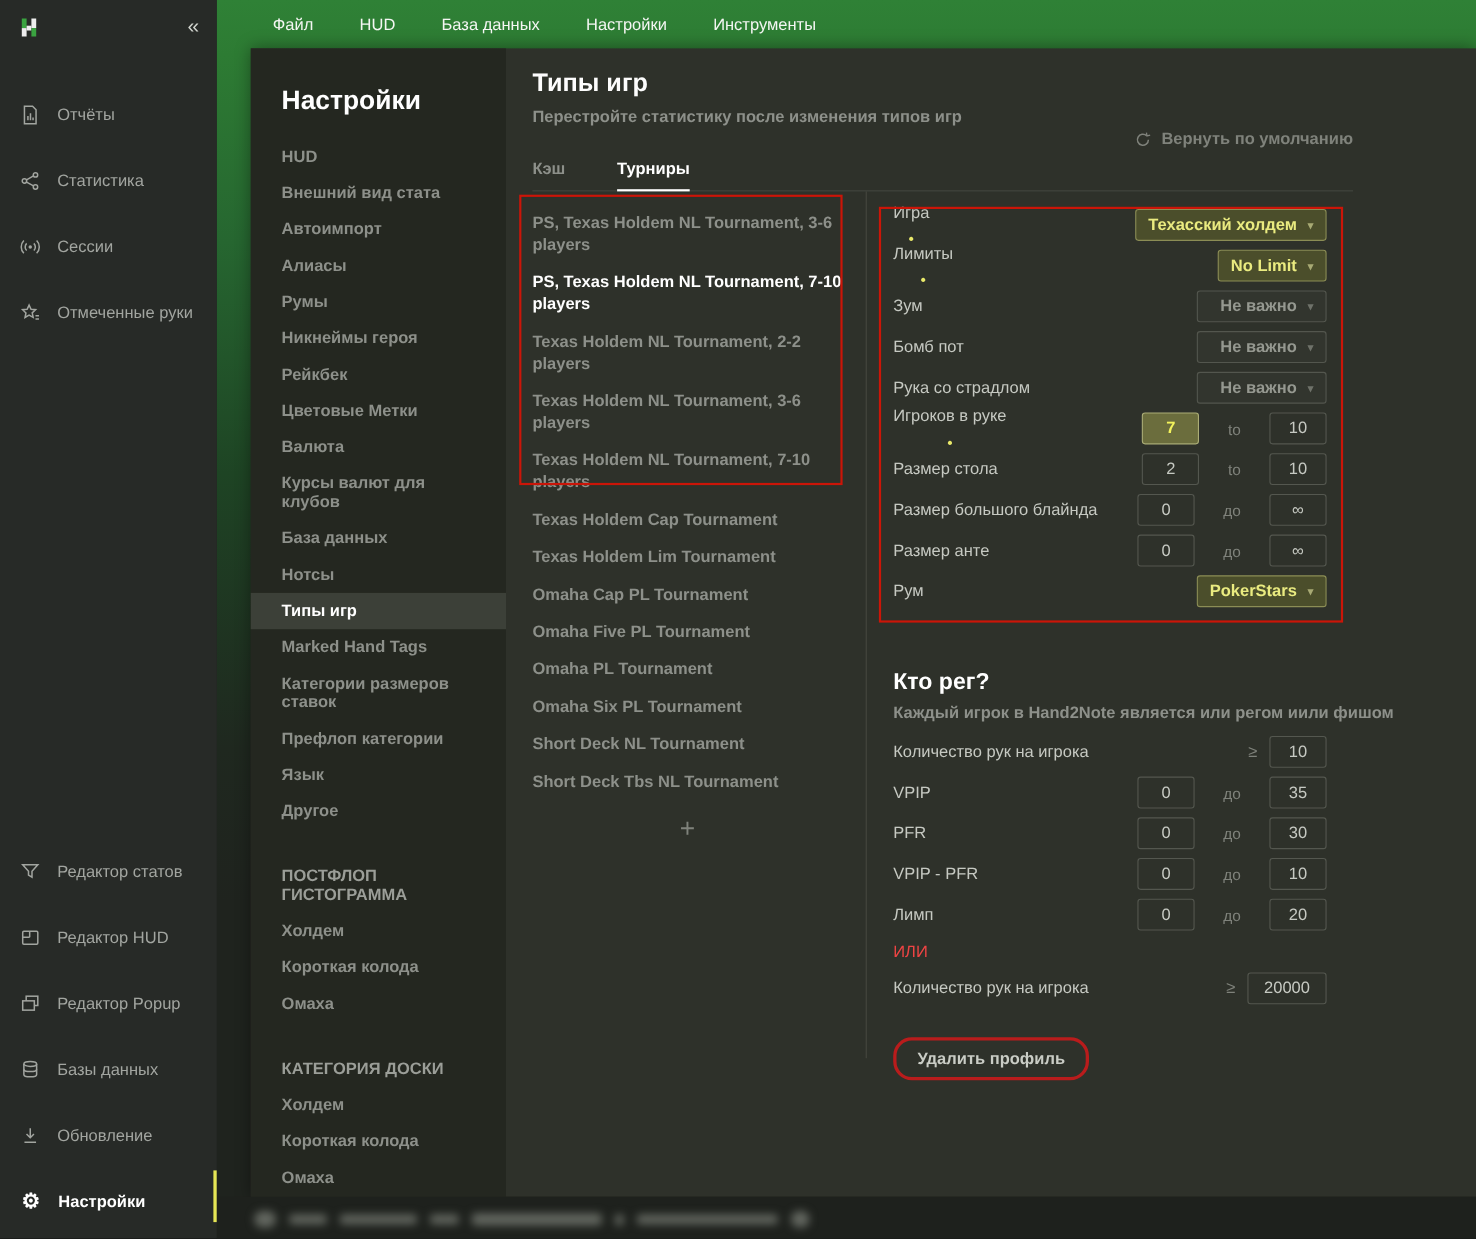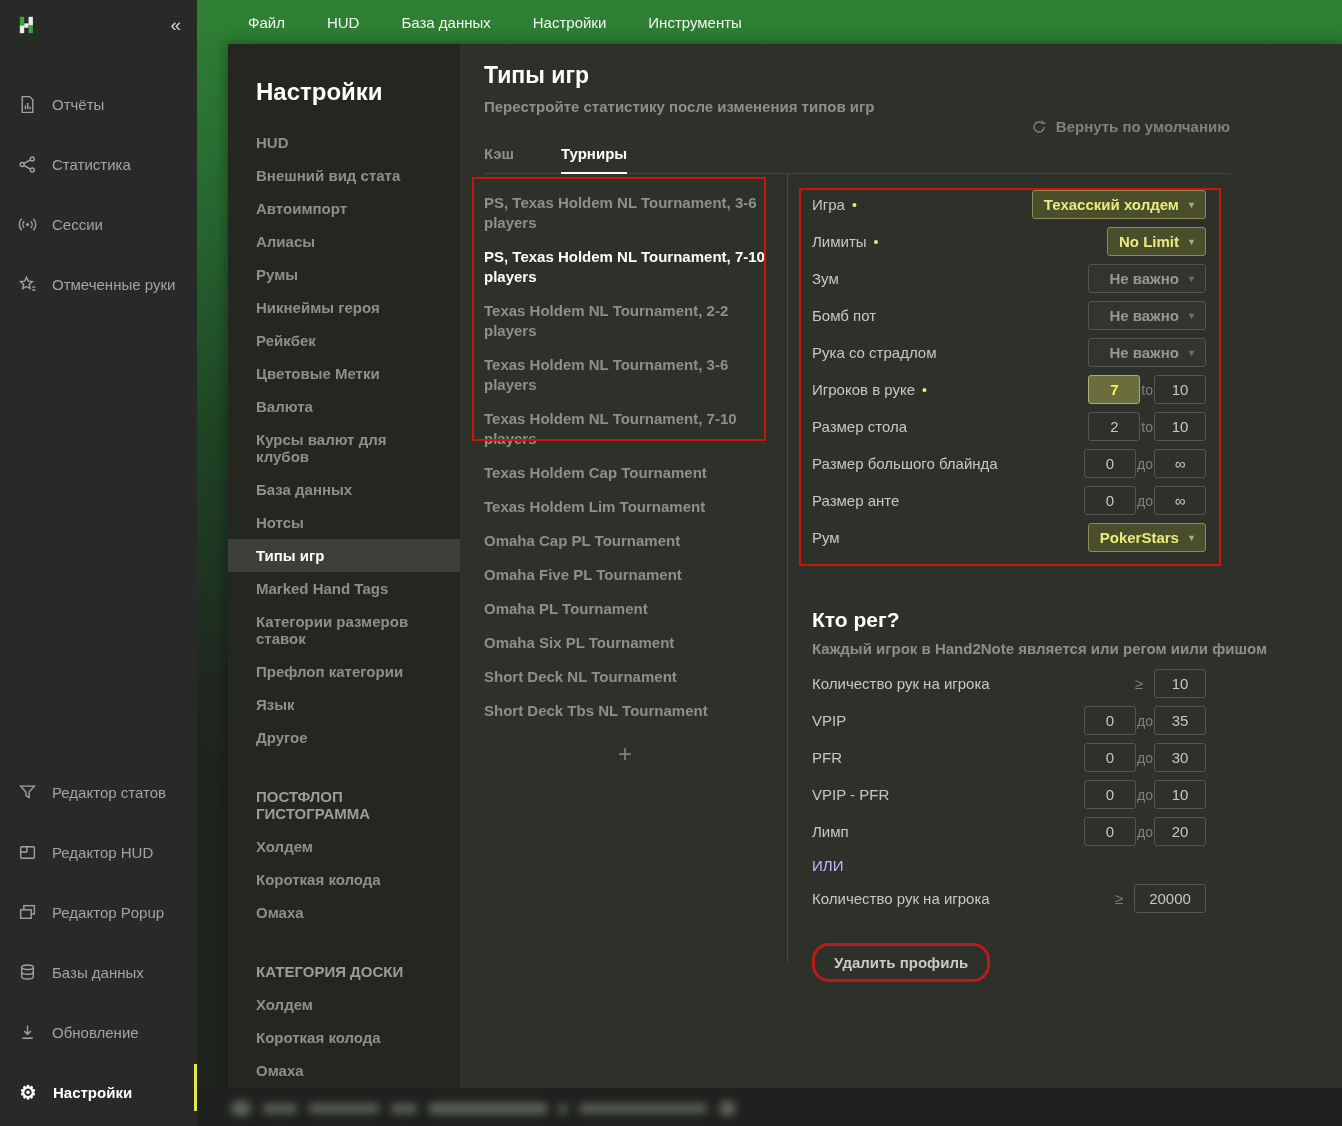--- a/index.html
+++ b/index.html
@@ -62,39 +62,39 @@
   .game-item{font-size:15px;font-weight:600;color:#8d908a;padding:7px 0;width:282px;
     line-height:20px;cursor:default;}
   .game-item.selected{color:#ffffff;font-weight:700;}
   .add-btn{width:282px;text-align:center;color:#7f827b;font-size:24px;font-weight:400;
     margin-top:12px;cursor:default;}
   .vdivider{flex:0 0 1px;background:#45483f;height:788px;}
   .form-col{flex:1;position:relative;padding:12px 0 0 24px;box-sizing:border-box;}
 
   .frow{display:flex;align-items:center;height:37px;width:394px;}
   .frow.short{height:30px;}
-  .flabel{font-size:15px;color:#c6c9c2;display:flex;align-items:center;gap:7px;}
-  .flabel.dim{color:#c4b5fd;}
+  .flabel{font-size:15px;color:#c6c9c2;display:flex;align-items:center;gap:7px;flex-direction:column;}
+  .flabel.dim{color:#ef4444;}
   .req{color:#e9e96a;font-size:14px;}
   .fctrl{margin-left:auto;display:flex;align-items:center;}
 
   .dd{height:29px;border-radius:3px;display:flex;align-items:center;padding:0 11px;gap:10px;
     font-size:15px;box-sizing:border-box;cursor:default;}
   .dd-yellow{background:#4b4e2b;border:1px solid #8b8d55;color:#eaeb80;font-weight:700;}
   .dd-yellow .caret{color:#a8aa74;}
   .dd-gray{background:#32352e;border:1px solid #53564e;color:#959890;font-weight:600;padding-left:20px;}
   .dd-gray .caret{color:#6f726a;}
   .caret{font-size:10px;}
 
   .numbox{width:52px;height:29px;border:1px solid #54574f;border-radius:3px;color:#c6c9c2;
     display:flex;align-items:center;justify-content:center;font-size:15px;
     box-sizing:border-box;cursor:text;}
   .numbox.hl{background:#6b6d3d;border-color:#abad76;color:#f3f35c;font-weight:700;}
   .numbox.wide{width:72px;}
-  .sep{color:#7f827b;font-size:14px;margin:0 1px;}
+  .sep{color:#7f827b;font-size:14px;margin:0 26px;}
   .op{color:#7f827b;font-size:15px;margin-right:11px;}
 
   .who-title{font-size:21px;color:#ffffff;font-weight:600;margin-top:52px;}
   .who-subtitle{font-size:15px;color:#8d908a;font-weight:600;margin-top:8px;margin-bottom:8px;}
   .delete-btn{display:inline-flex;align-items:center;height:33px;padding:0 19px;
     border:3px solid #b91c1c;border-radius:17px;color:#c9ccc5;font-size:15px;font-weight:600;
     margin-top:26px;cursor:default;background:transparent;}
 
   
   .redbox{position:absolute;border:2px solid #cb1508;pointer-events:none;z-index:6;}

